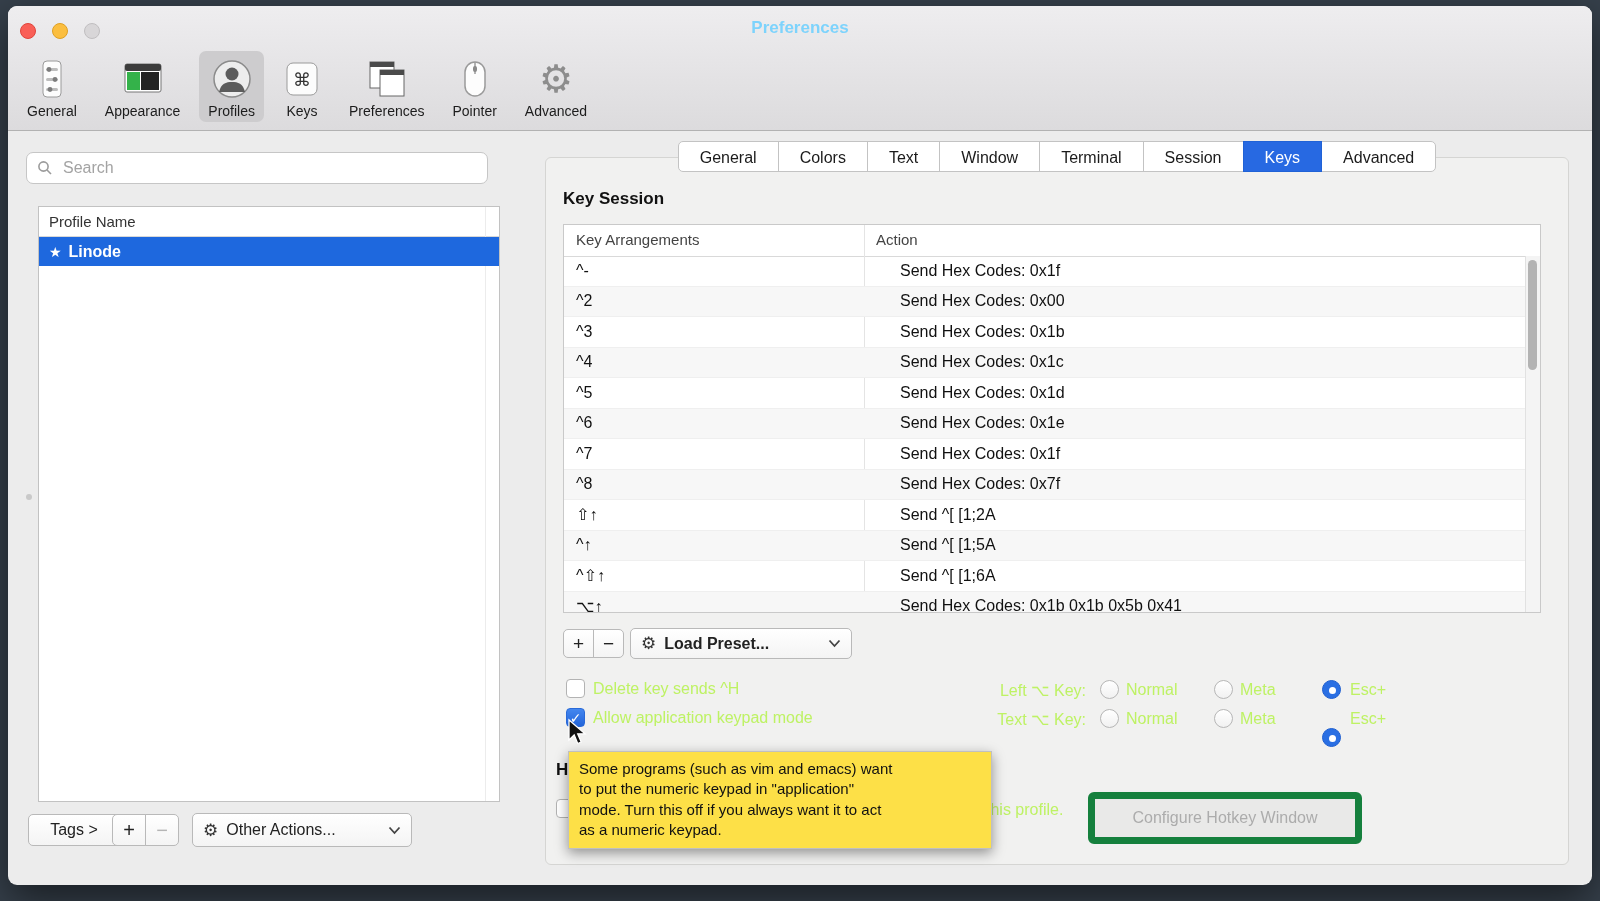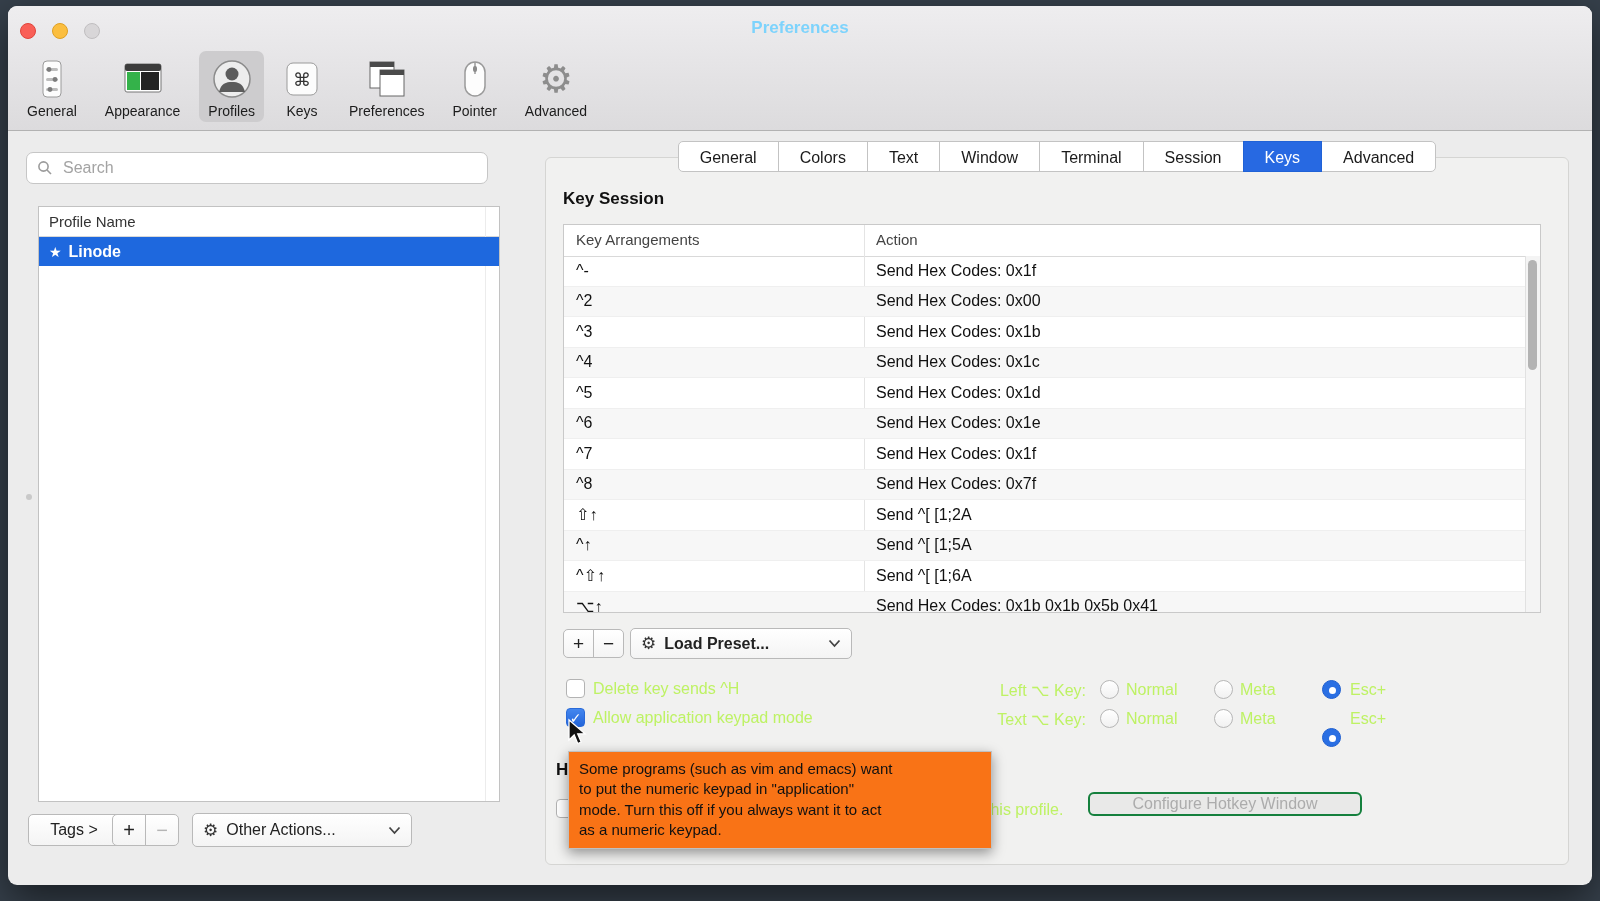--- a/index.html
+++ b/index.html
@@ -40,31 +40,31 @@
   .sectitle{font-size:17px;font-weight:700;color:#111;}
   .kmtable{left:563px;top:224px;width:978px;height:389px;background:#fff;border:1px solid #c9c9c9;box-sizing:border-box;overflow:hidden;}
   .kmhdr{position:absolute;left:0;top:0;right:0;height:31px;border-bottom:1px solid #d9d9d9;font-size:15px;color:#444;}
   .kmhdr .c1{position:absolute;left:12px;top:6px;}
   .kmhdr .c2{position:absolute;left:312px;top:6px;}
   .coldiv{position:absolute;left:300px;top:0;bottom:0;border-left:1px solid #e4e4e4;}
   .kmrows{position:absolute;left:0;top:31px;right:14px;}
   .kmrow{display:flex;height:29.5px;align-items:center;border-bottom:1px solid #efefef;font-size:16px;color:#111;}
   .kmrow:nth-child(even){background:#f7f7f7;}
   .kmrow .k{width:300px;padding-left:12px;box-sizing:border-box;}
-  .kmrow .a{padding-left:12px;}
+  .kmrow .a{padding-left:12px;margin-left:24px;}
   .kmsb{position:absolute;top:31px;right:0;bottom:0;width:14px;background:#f4f4f4;border-left:1px solid #e1e1e1;}
   .kmthumb{position:absolute;left:2px;top:4px;width:9px;height:110px;background:#b3b3b3;border-radius:4.5px;}
   .checkbox{width:19px;height:19px;border-radius:4px;box-sizing:border-box;background:#fff;border:1px solid #b3b3b3;display:flex;align-items:center;justify-content:center;}
   .checkbox.on{background:linear-gradient(#4487ef,#2365da);border-color:#2a6ad8;color:#fff;font-size:14px;font-weight:700;}
   .radio{width:19px;height:19px;border-radius:50%;box-sizing:border-box;background:linear-gradient(#ffffff,#f1f1f1);border:1px solid #b6b6b6;}
   .radio.on{background:#2a6fe3;border-color:#1f5fd0;position:relative;}
   .radio.on::after{content:"";position:absolute;left:6px;top:6px;width:7px;height:7px;border-radius:50%;background:#fff;}
   .ctl-label{font-size:16px;color:#bef264;white-space:nowrap;}
-  .tooltip{left:568px;top:751px;width:402px;background:#f97316;border:1px solid #c0c0c0;box-shadow:0 4px 12px rgba(0,0,0,.4);padding:7px 10px;font-size:15px;line-height:1.36;color:#111;white-space:pre-line;z-index:50;}
-  .cfgbtn{left:1088px;top:792px;width:274px;height:24px;background:#e9e9e8;border:2px solid #15803d;border-radius:6px;box-sizing:border-box;color:#acacac;font-size:16px;display:flex;align-items:center;justify-content:center;}
+  .tooltip{left:568px;top:751px;width:402px;background:#fde047;border:1px solid #c0c0c0;box-shadow:0 4px 12px rgba(0,0,0,.4);padding:7px 10px;font-size:15px;line-height:1.36;color:#111;white-space:pre-line;z-index:50;}
+  .cfgbtn{left:1088px;top:792px;width:274px;height:52px;background:#e9e9e8;border:7px solid #15803d;border-radius:6px;box-sizing:border-box;color:#acacac;font-size:16px;display:flex;align-items:center;justify-content:center;}
   .cursor{left:566px;top:718px;z-index:60;}
   .popgear{font-size:17px;color:#333;line-height:1;}
   .chev{margin-left:auto;}
 </style>
 </head>
 <body>
 
 <div class="screen">
 
   <div class="abs window-bg"></div>

